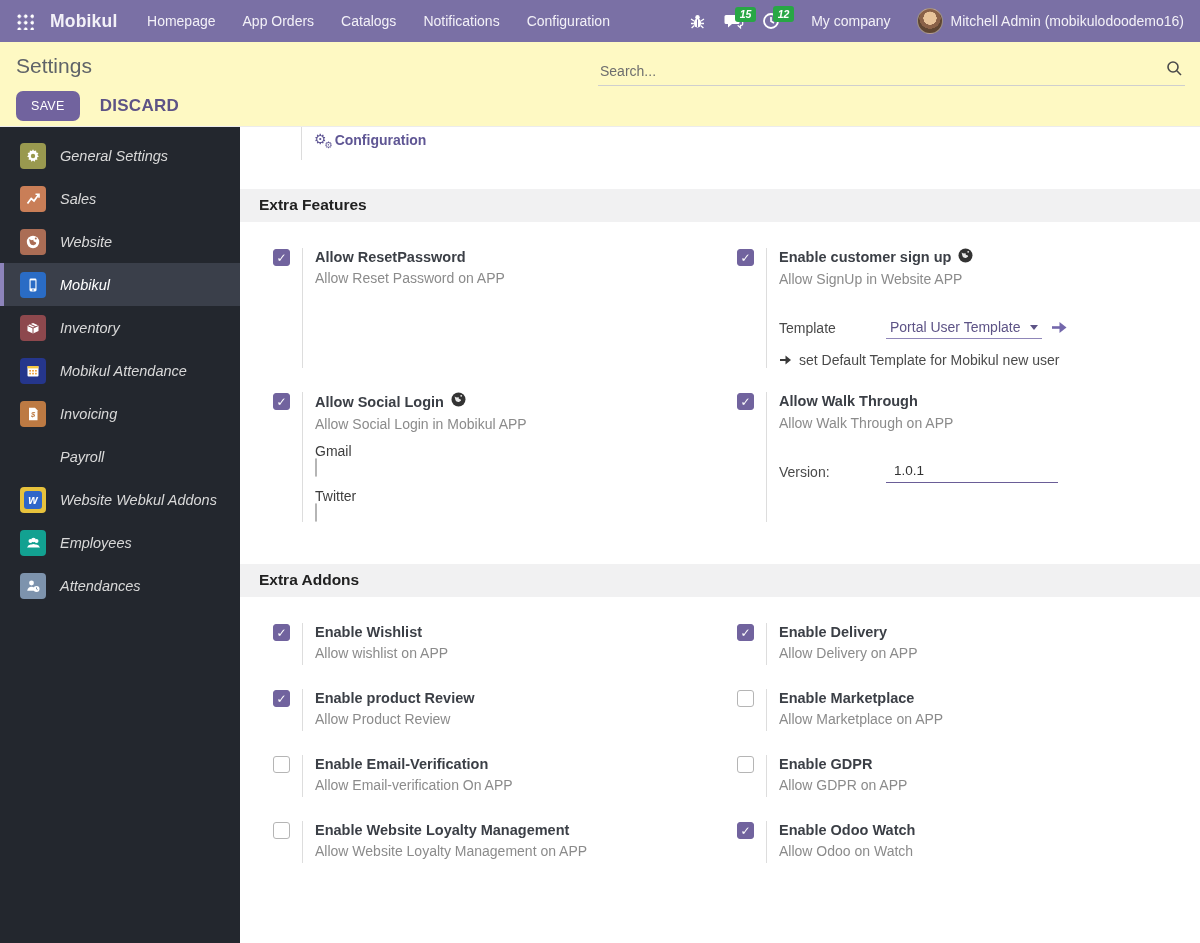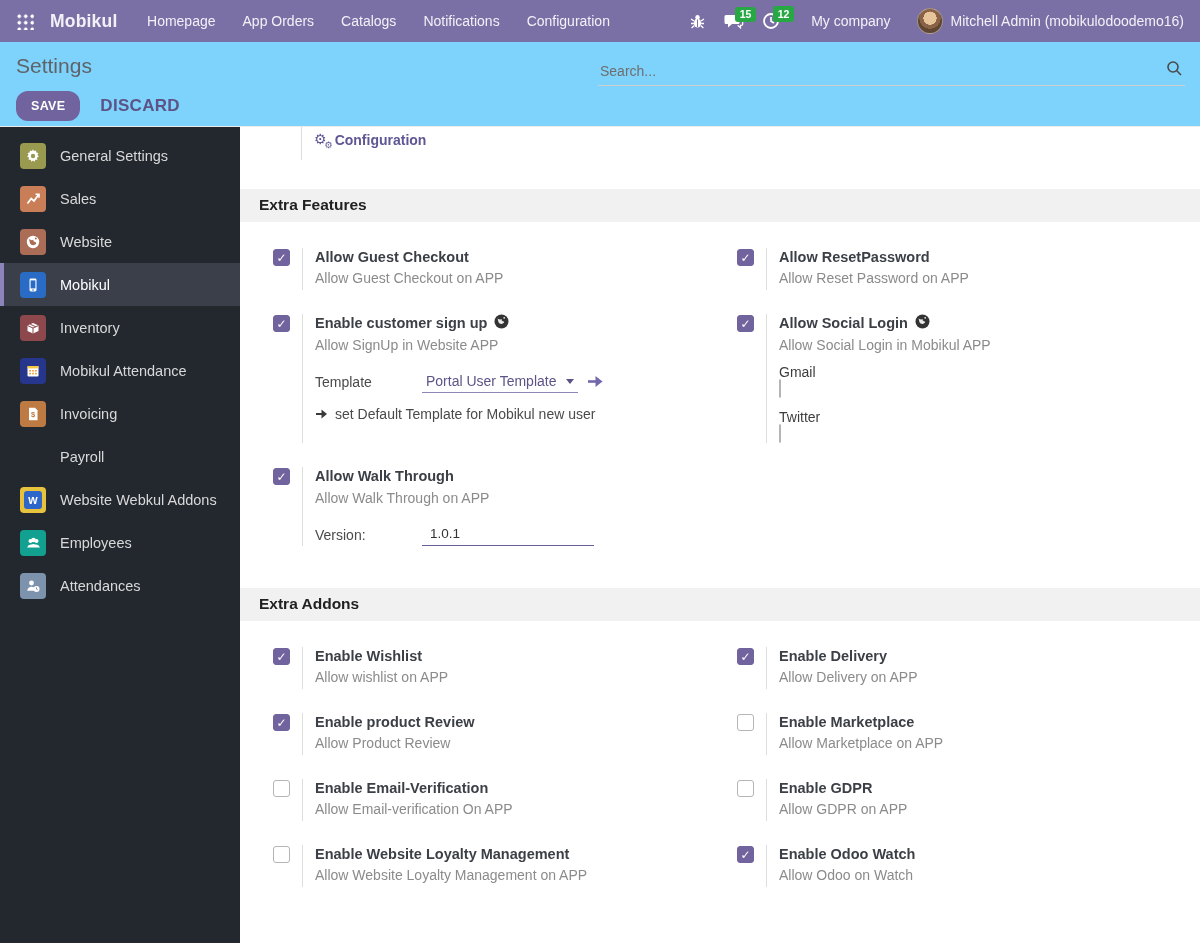--- a/index.html
+++ b/index.html
@@ -16,40 +16,40 @@
   }
   .apps-grid {
     width:18px; height:18px; margin:0 4px;
     background-image: radial-gradient(circle, #fff 1.7px, transparent 2.1px);
     background-size:6.5px 6.5px; background-position:0 1px; cursor:pointer;
   }
   .brand { font-size:17.5px; font-weight:700; margin:0 16px 0 12px; letter-spacing:.2px; }
   .nav-menu { display:flex; align-items:flex-end; height:100%; }
   .nav-item { font-size:14px; padding:0 13.5px; line-height:42px; cursor:pointer; white-space:nowrap; }
   .nav-right { margin-left:auto; display:flex; align-items:center; }
-  .nav-icon-btn { position:relative; padding:4px 9px; cursor:pointer; display:flex; align-items:center; }
+  .nav-icon-btn { position:relative; padding:4px 9px; cursor:pointer; display:flex; align-items:center;font-style:italic; }
   .badge {
     position:absolute; top:-2px; left:20px; background:#28a745; color:#fff;
     font-size:10.5px; font-weight:700; padding:1.5px 4.5px; border-radius:3px; line-height:1.2;
   }
   .nav-company { font-size:14px; padding:0 16px 0 22px; cursor:pointer; white-space:nowrap; }
   .avatar {
     width:26px; height:26px; border-radius:50%; flex:none; margin:0 8px 0 10px;
     background: radial-gradient(circle at 50% 38%, #e8c49a 0 34%, #8a6248 35% 55%, #5f4632 56% 100%);
     border:1px solid rgba(255,255,255,.4);
   }
   .nav-user { font-size:14px; white-space:nowrap; padding-right:6px; cursor:pointer; }
 
   
-  .header { height:85px; position:relative; padding:10px 16px 0 16px; border-bottom:1px solid #ececec; background:#7dd3fc; }
+  .header { height:85px; position:relative; padding:10px 16px 0 16px; border-bottom:1px solid #ececec; background:#fef9c3; }
   .page-title { font-size:21px; font-weight:400; color:#5f6368; margin-top:2px; }
   .btn-row { margin-top:10px; display:flex; align-items:center; }
   .btn-save {
-    background:#71639e; color:#fff; border:none; border-radius:12px;
-    font-size:12.5px; font-weight:700; padding:8px 15px; letter-spacing:.3px; cursor:pointer;
+    background:#71639e; color:#fff; border:none; border-radius:7px;
+    font-size:12.5px; font-weight:400; padding:8px 15px; letter-spacing:.3px; cursor:pointer;
     font-family:inherit;
   }
   .btn-discard {
     background:none; border:none; color:#5d5386; font-size:17px; font-weight:700;
     padding:8px 12px; margin-left:8px; letter-spacing:.3px; cursor:pointer; font-family:inherit;
   }
   .search-wrap {
     position:absolute; right:15px; top:14px; width:587px; height:30px;
     border-bottom:1px solid #cfcfcf; display:flex; align-items:center;
   }
@@ -57,21 +57,21 @@
     border:none; outline:none; flex:1; font-size:14px; color:#555; font-family:inherit;
     background:transparent; padding:0 2px;
   }
   .search-input::placeholder { color:#6e6e6e; }
   .search-icon { flex:none; margin-right:2px; cursor:pointer; }
 
   
   .layout { display:flex; height:816px; }
 
   
-  .sidebar { width:240px; flex:none; background:#23272e; padding-top:7px; overflow:hidden; }
+  .sidebar { width:240px; flex:none; background:#23272e; padding-top:7px; overflow:hidden;font-style:italic; }
   .side-item {
     height:43px; display:flex; align-items:center; padding-left:16px;
     color:#d9d9d9; font-size:14.5px; cursor:pointer; border-left:4px solid transparent;
   }
   .side-item.active { background:#3a3f4a; border-left-color:#8d84bb; color:#fff; }
   .tile {
     width:26px; height:26px; border-radius:4px; flex:none; margin-right:14px;
     display:flex; align-items:center; justify-content:center; font-size:15px; color:#fff;
   }
   .tile.none { background:transparent; }
@@ -103,21 +103,21 @@
   .cb.checked::after {
     content:"\2713"; position:absolute; color:#fff; font-size:12px; font-weight:700;
     left:0; top:0; width:100%; text-align:center; line-height:16px;
   }
   .cb.small { width:15px; height:15px; }
   .vdiv { border-left:1px solid #ddd; align-self:stretch; margin:0 12px; min-height:42px; }
   .s-label { font-size:14.5px; font-weight:700; color:#3b3f46; line-height:1.35; display:flex; align-items:center; }
   .s-desc { font-size:14px; color:#8b8b8b; margin-top:3px; }
   .globe { margin-left:7px; flex:none; }
 
-  .sub-row { display:flex; align-items:flex-end; margin-top:20px; }
+  .sub-row { display:flex; align-items:flex-end; margin-top:32px; }
   .sub-label { width:107px; font-size:14px; color:#4a4a4a; flex:none; padding-bottom:3px; }
   .dd {
     border-bottom:1px solid #8f86b8; color:#5d5386; font-size:14px; padding:0 4px 3px 4px;
     min-width:150px; display:inline-flex; align-items:center; cursor:pointer;text-align:right;
   }
   .caret {
     width:0; height:0; border-left:4px solid transparent; border-right:4px solid transparent;
     border-top:5px solid #5d5386; margin-left:10px; display:inline-block;
   }
   .link-arrow { margin-left:8px; cursor:pointer; }
@@ -317,28 +317,20 @@
       <span class="config-link">
         <span class="cogs">⚙<span class="small-cog">⚙</span></span>
         <span>Configuration</span>
       </span>
     </div>
 
     <div class="band">Extra Features</div>
 
     <div class="grid">
 
-      <div class="setting">
-        <span class="cb checked"></span>
-        <span class="vdiv"></span>
-        <div>
-          <div class="s-label">Allow Guest Checkout</div>
-          <div class="s-desc">Allow Guest Checkout on APP</div>
-        </div>
-      </div>
 
       <div class="setting">
         <span class="cb checked"></span>
         <span class="vdiv"></span>
         <div>
           <div class="s-label">Allow ResetPassword</div>
           <div class="s-desc">Allow Reset Password on APP</div>
         </div>
       </div>
 

